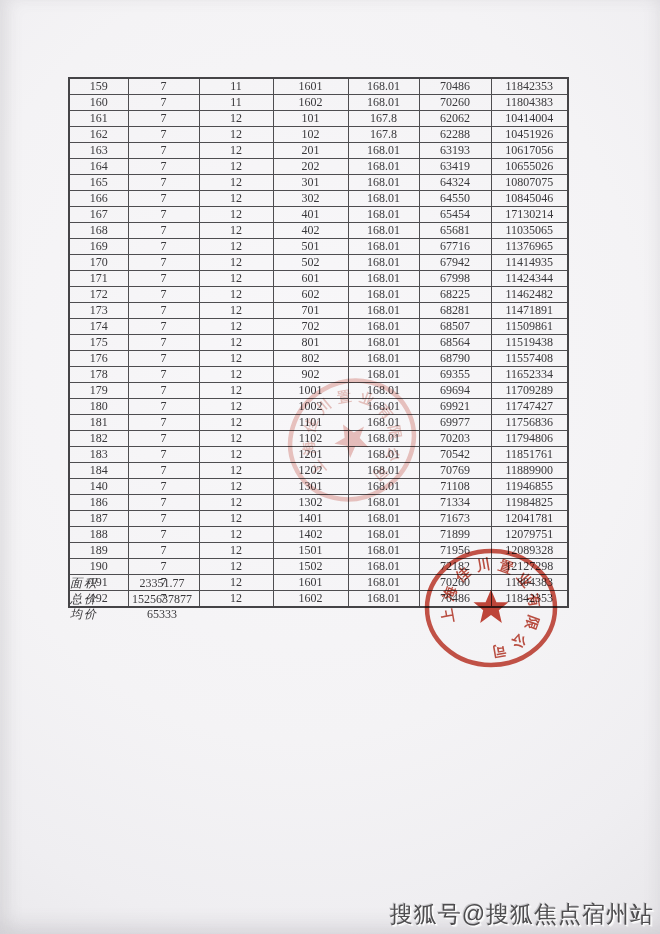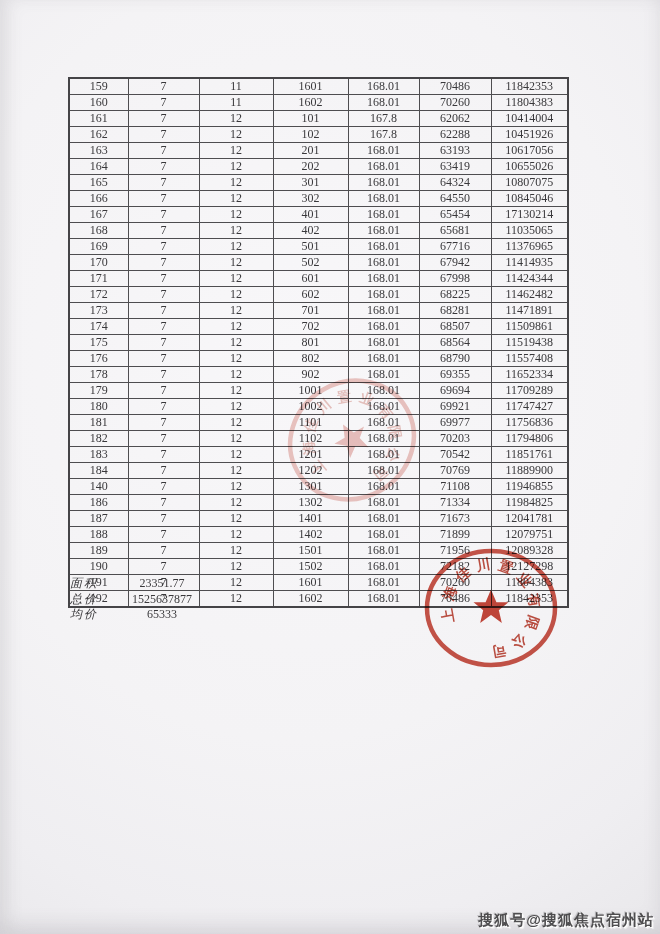--- a/index.html
+++ b/index.html
@@ -32,21 +32,21 @@
   .seal-star   { fill:#c2392b; }
   .seal-chars text {
     fill:#bc4334; font-size:14px; font-weight:bold;
     font-family:"Liberation Serif", serif; text-anchor:middle;
   }
   .seal-main  { opacity:0.92; }
   .seal-faint { opacity:0.30; }
   .watermark {
     position:absolute; right:6px; bottom:4px;
     font-family:"Liberation Sans", sans-serif;
-    font-size:15px; font-weight:bold; letter-spacing:1px; color:#4e4d4f;
+    font-size:23px; font-weight:normal; letter-spacing:1px; color:#4e4d4f;
     text-shadow:1px 1px 0 #ffffff, 2px 2px 1px rgba(255,255,255,0.65), -1px -1px 0 rgba(92,90,94,0.25);
   }
 </style>
 </head>
 <body>
 
 <div class="page">
 
   <table class="sheet-table">
     <colgroup>

